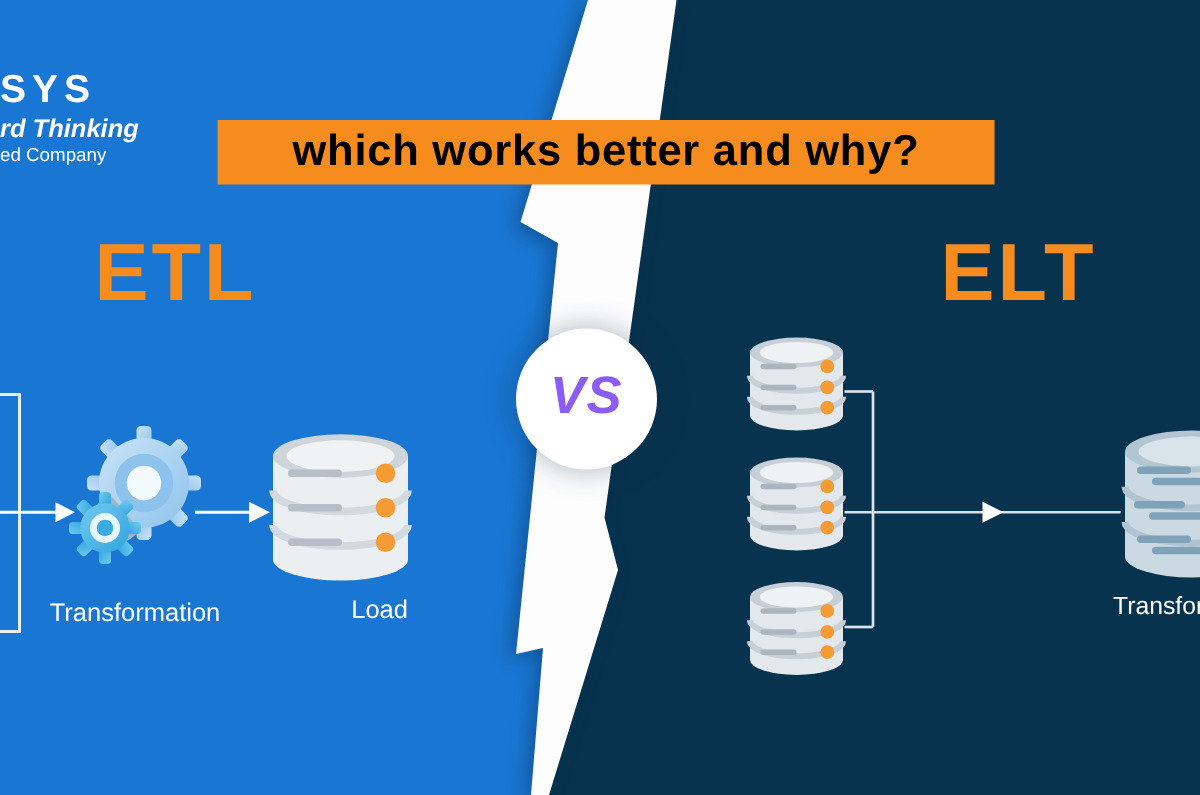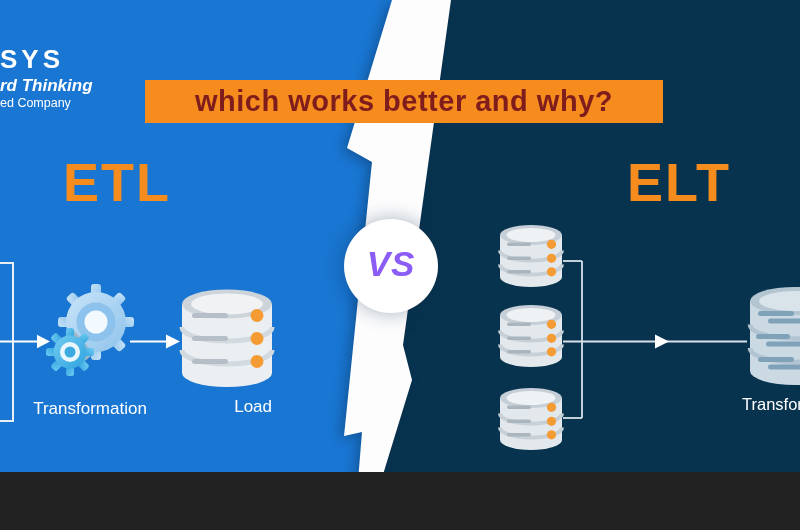--- a/index.html
+++ b/index.html
@@ -1,31 +1,31 @@
 <!DOCTYPE html>
 <html><head>
 <meta charset="utf-8">
 <style>
   html,body{margin:0;padding:0;background:#222;}
   .stage{
-    position:relative;width:800px;height:472px;overflow:hidden;
+    position:relative;width:800px;height:530px;overflow:hidden;
     font-family:"Liberation Sans",sans-serif;
     background:#1976D2;
   }
   .stage svg{position:absolute;left:0;top:0;}
   
   .logo{position:absolute;left:0;top:46px;color:#fff;line-height:1;}
   .logo .name{font-size:26px;font-weight:600;letter-spacing:4px;}
   .logo .tag1{font-size:17px;font-style:italic;font-weight:700;margin-top:5px;}
   .logo .tag2{font-size:12.5px;font-weight:400;margin-top:3px;}
   
   .banner{
     position:absolute;left:145px;top:80px;width:518px;height:43px;
     background:#F78C1E;display:flex;align-items:center;justify-content:center;
-    color:#7f1d1d;font-size:29px;font-weight:600;letter-spacing:.5px;
+    color:#000000;font-size:29px;font-weight:600;letter-spacing:.5px;
   }
   
   .big-title{
     position:absolute;color:#F78C1E;font-size:54px;font-weight:800;
     letter-spacing:2px;line-height:1;
   }
   .title-etl{left:63px;top:155px;}
   .title-elt{left:627px;top:155px;}
   
   .vs-badge{

